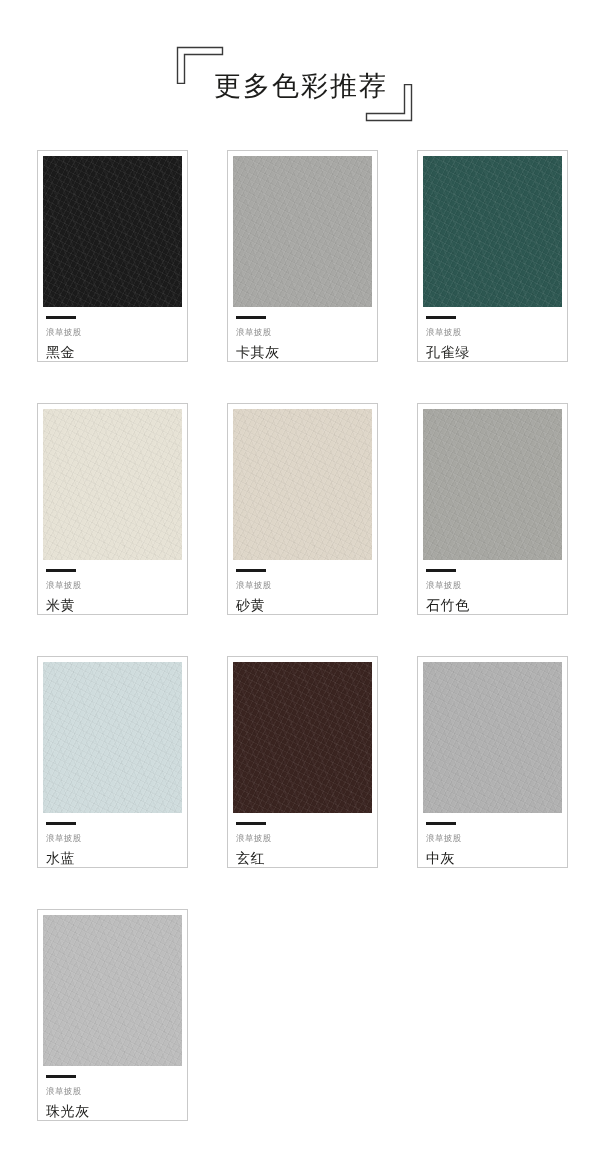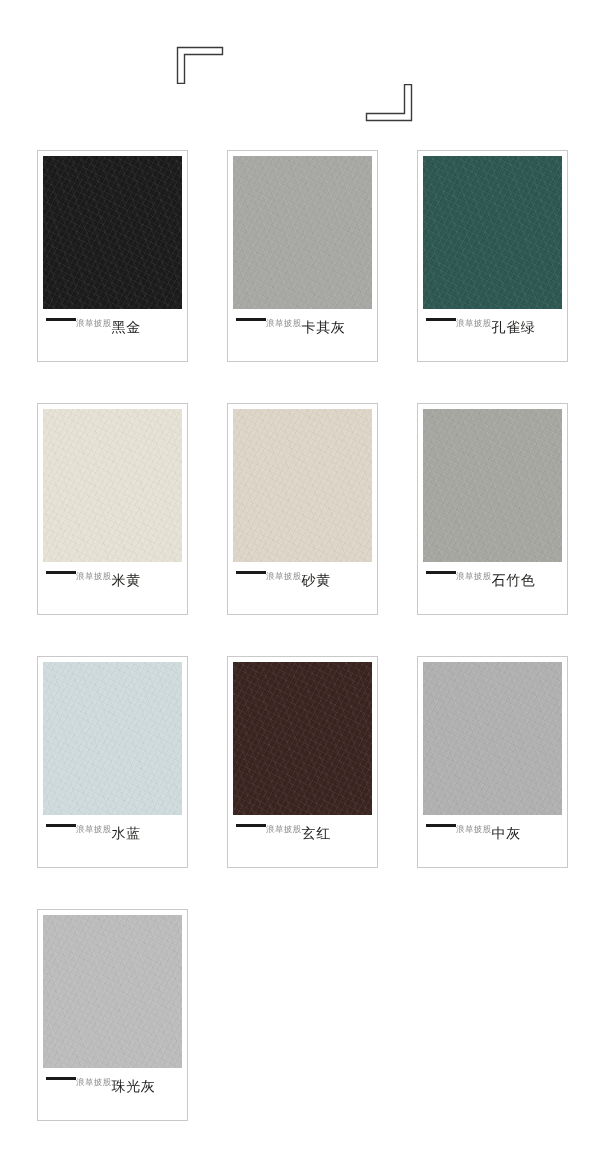--- a/index.html
+++ b/index.html
@@ -93,21 +93,21 @@
       repeating-linear-gradient(118deg, rgba(255,255,255,0.055) 0px, rgba(255,255,255,0.055) 1px, rgba(0,0,0,0.035) 1px, rgba(0,0,0,0.035) 2px, rgba(255,255,255,0) 2px, rgba(255,255,255,0) 5px),
       repeating-linear-gradient(27deg, rgba(255,255,255,0.05) 0px, rgba(255,255,255,0.05) 1px, rgba(0,0,0,0.03) 1px, rgba(0,0,0,0.03) 2px, rgba(255,255,255,0) 2px, rgba(255,255,255,0) 6px),
       repeating-linear-gradient(72deg, rgba(0,0,0,0.022) 0px, rgba(0,0,0,0.022) 1px, rgba(255,255,255,0.03) 1px, rgba(255,255,255,0.03) 3px, rgba(255,255,255,0) 3px, rgba(255,255,255,0) 9px);
     pointer-events: none;
     opacity: 0.85;
   }
 
   .card-info {
     padding: 9px 3px 0 3px;
     display: flex;
-    flex-direction: row;
+    flex-direction: column;
   }
 
   .rule {
     width: 30px;
     height: 3px;
     background: #1a1a1a;
     margin-bottom: 8px;
   }
 
   .subtitle {
@@ -138,20 +138,21 @@
         <path d="M1.5 37.5 L1.5 1.5 L46.5 1.5 L46.5 8.5 L8.5 8.5 L8.5 37.5 Z" fill="#ffffff" stroke="#3a3a3a" stroke-width="1.4" stroke-linejoin="miter"></path>
       </svg>
     </span>
 
     <span class="bracket bracket-br">
       <svg width="48" height="38" viewBox="0 0 48 38" xmlns="http://www.w3.org/2000/svg">
         <path d="M46.5 0.5 L46.5 36.5 L1.5 36.5 L1.5 29.5 L39.5 29.5 L39.5 0.5 Z" fill="#ffffff" stroke="#3a3a3a" stroke-width="1.4" stroke-linejoin="miter"></path>
       </svg>
     </span>
 
+    <h1 class="page-title">更多色彩推荐</h1>
   </div>
 </div>
 
 <div class="grid">
 
   <div class="card">
     <div class="swatch" style="background-color: rgb(27, 27, 27);"></div>
     <div class="card-info">
       <div class="rule"></div>
       <div class="subtitle">浪草披股</div>

